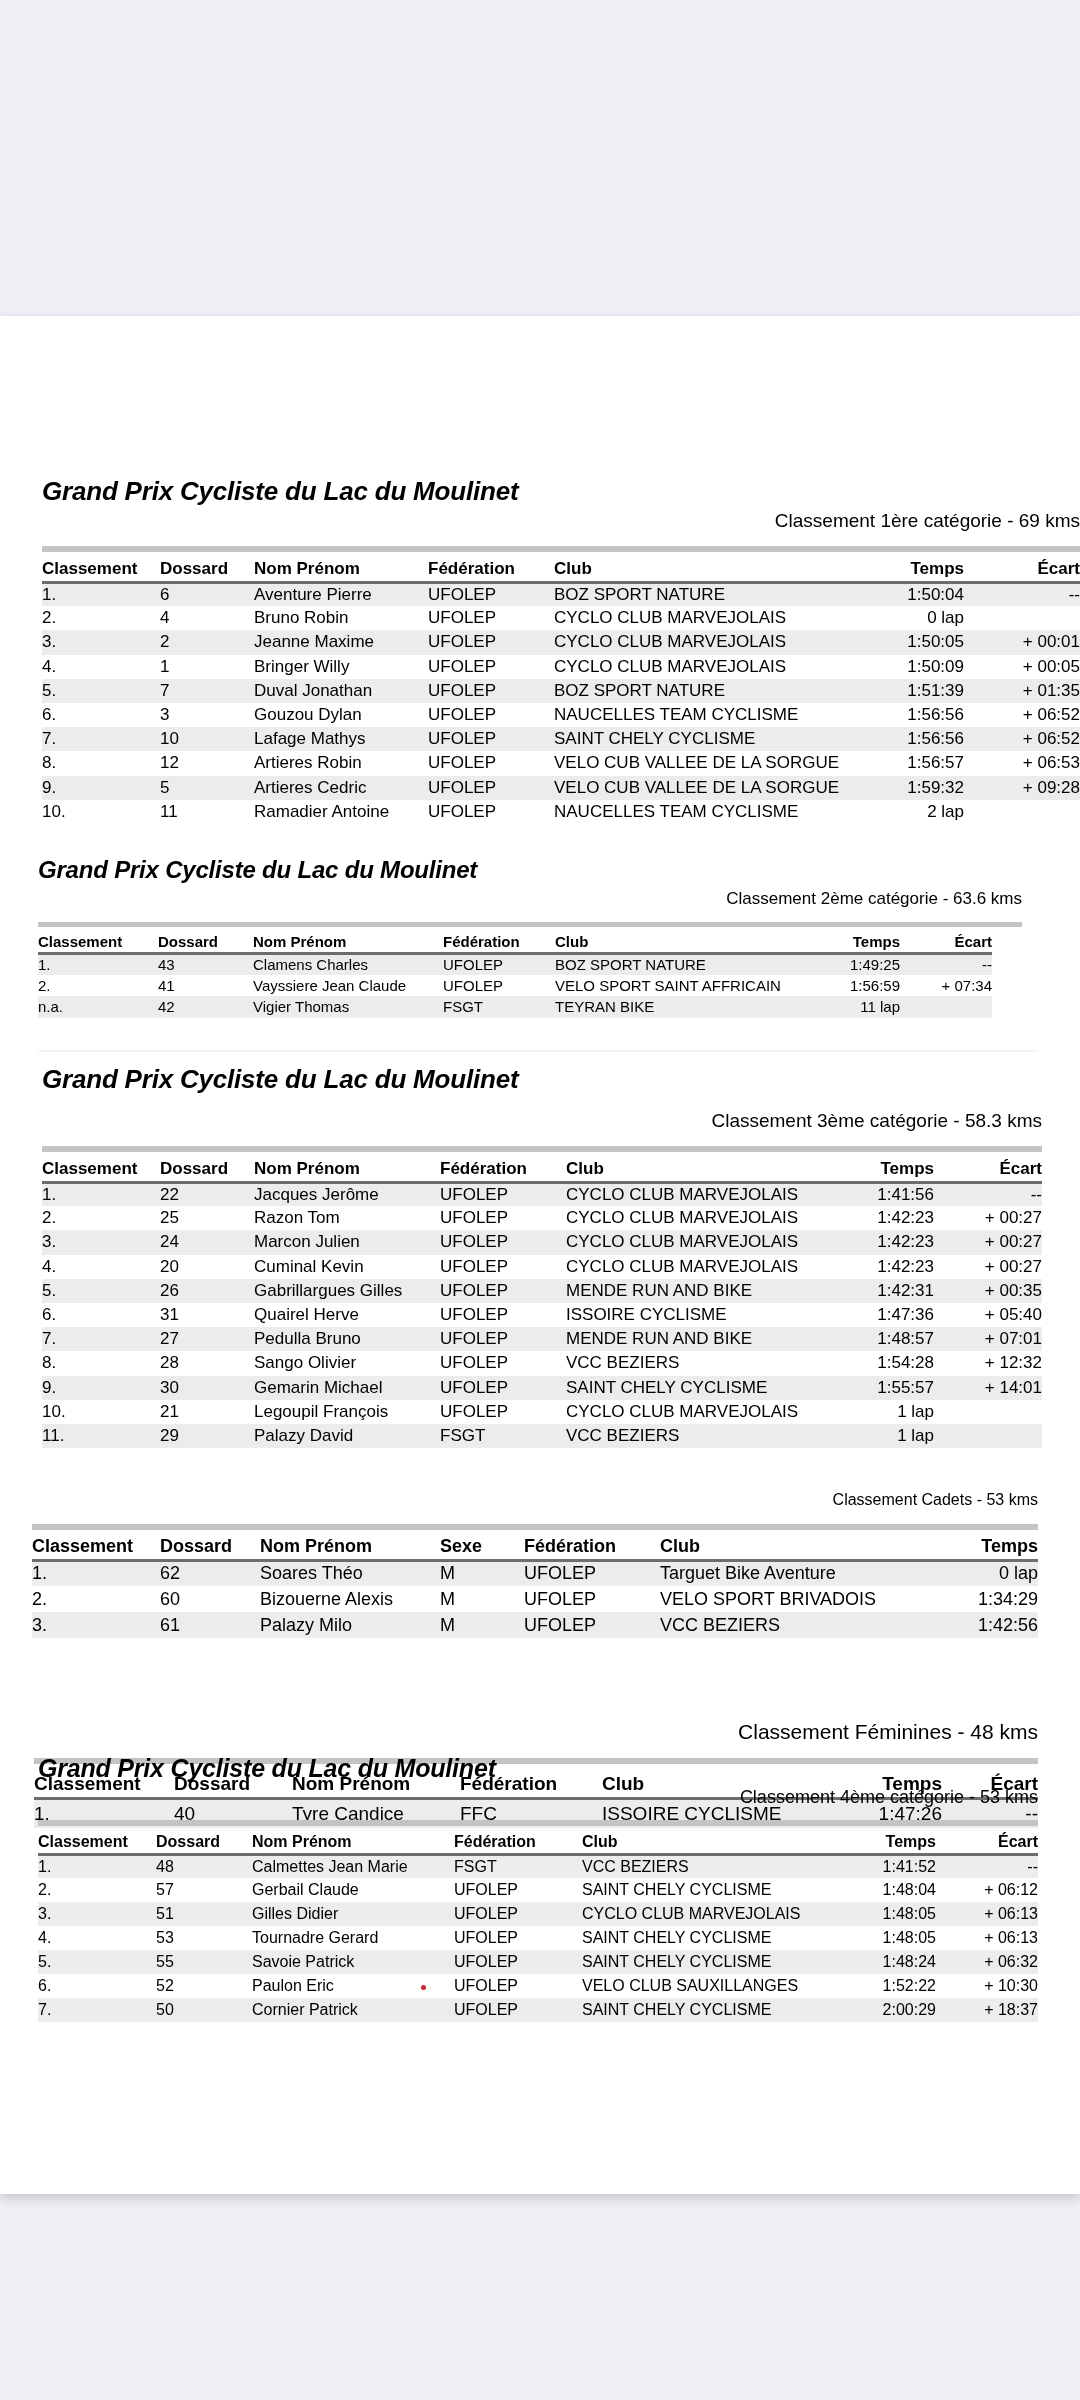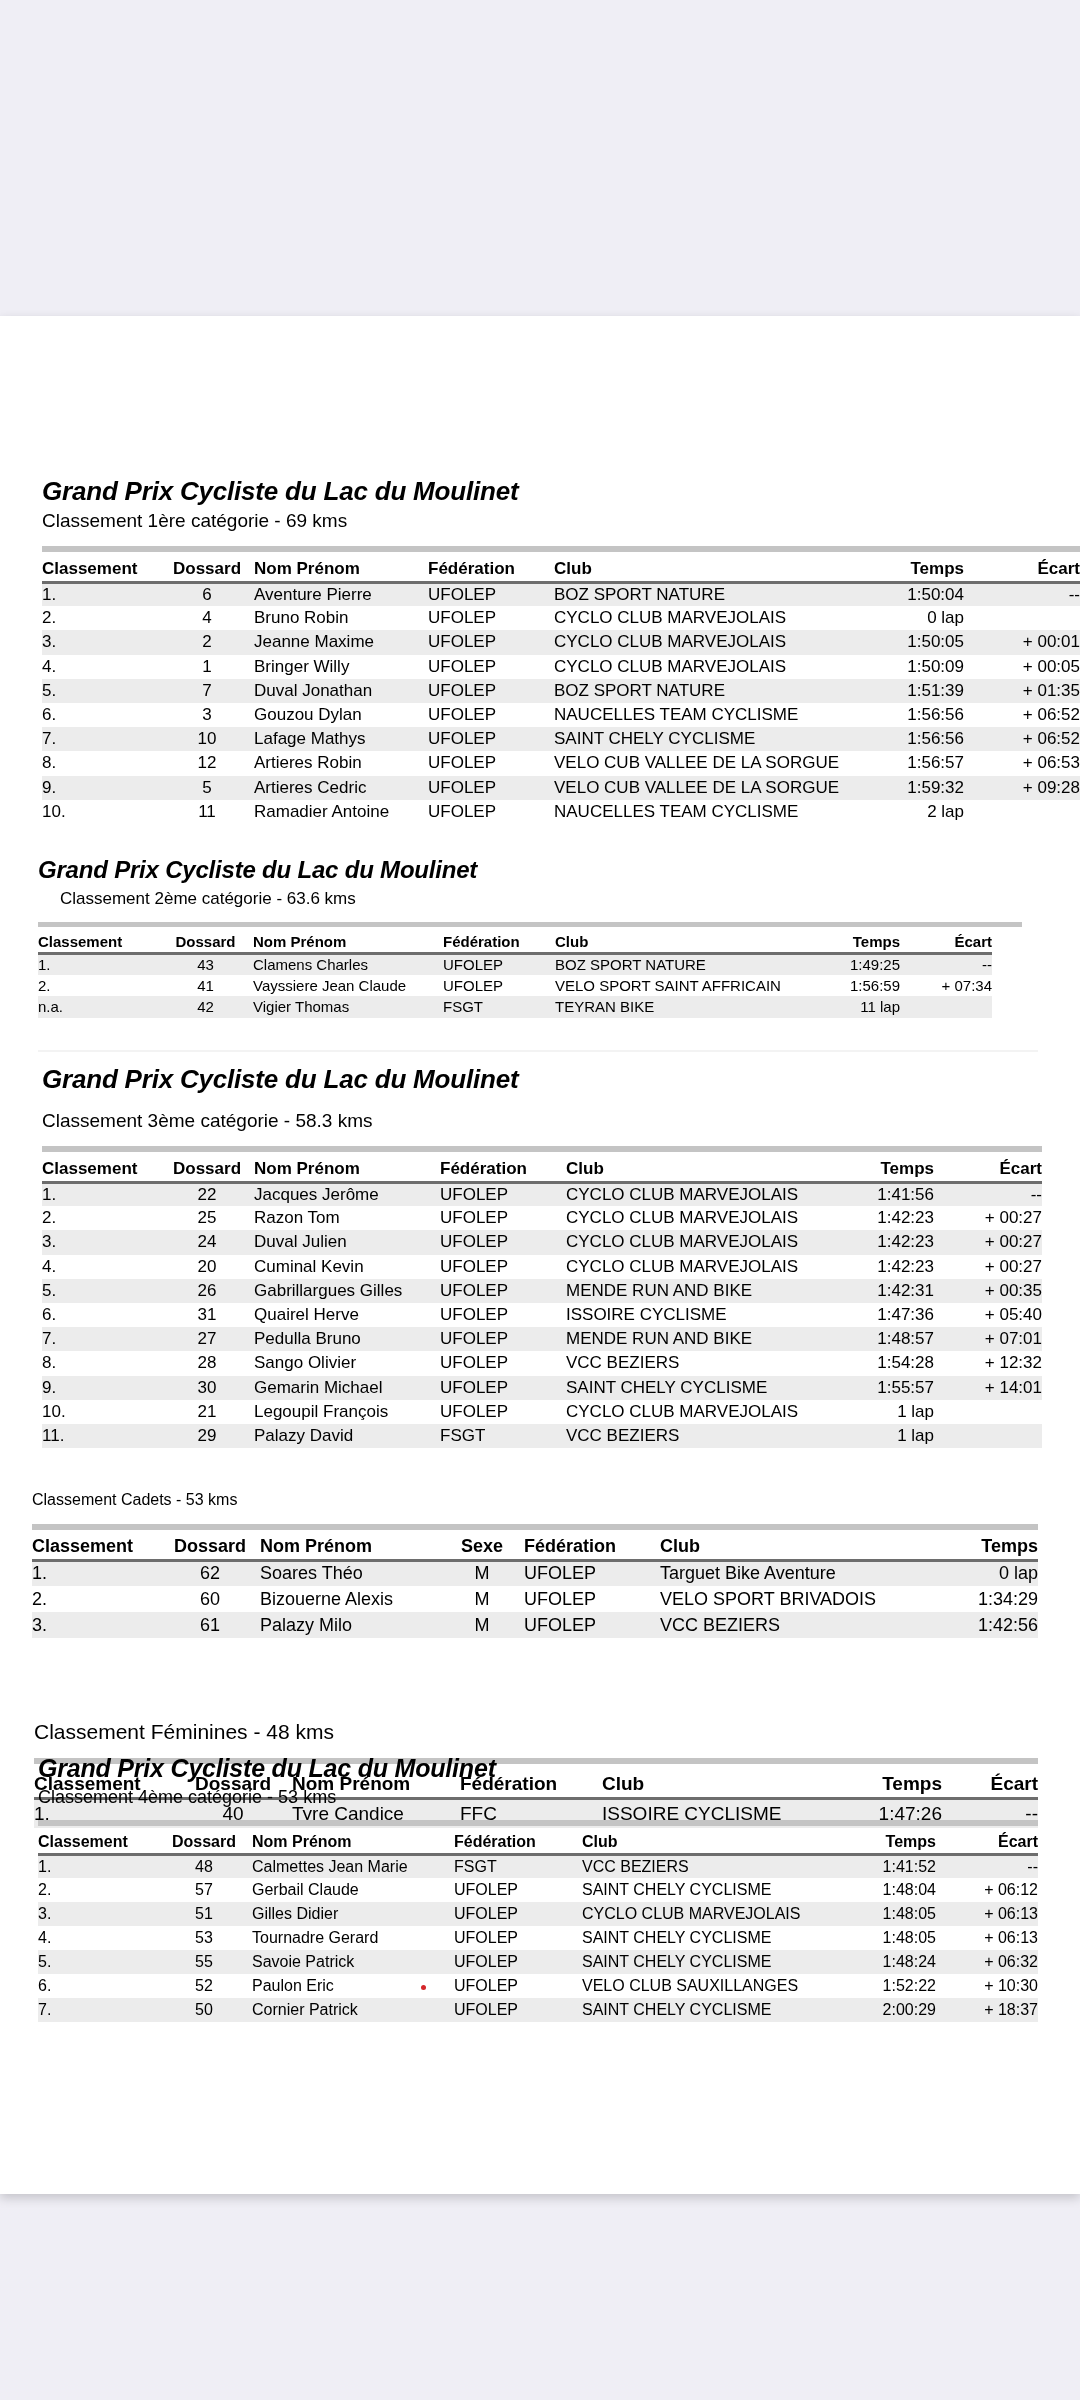--- a/index.html
+++ b/index.html
@@ -8,31 +8,31 @@
   .page {
     position: absolute; left: 0; top: 316px; width: 1080px; height: 1878px;
     background: #ffffff;
     box-shadow: 0 4px 10px rgba(0,0,0,0.18);
   }
   .section { position: absolute; }
   .title {
     font-weight: bold; font-style: italic; font-size: 26px; line-height: 30px;
     white-space: nowrap; letter-spacing: -0.2px;
   }
-  .subtitle { font-size: 19px; line-height: 22px; white-space: nowrap; }
+  .subtitle { font-size: 19px; line-height: 22px; white-space: nowrap; text-align: right; }
   .sepbar { height: 6px; background: #c4c4c4; }
   table { border-collapse: collapse; width: 100%; table-layout: fixed; }
   th {
     font-weight: bold; text-align: left; font-size: 17px; white-space: nowrap;
     border-bottom: 3px solid #6d6d6d; padding: 0; vertical-align: bottom;
   }
   td { font-size: 17px; white-space: nowrap; padding: 0; overflow: visible; }
   tbody tr:nth-child(odd) td { background: #ececec; }
   .r { text-align: right; }
-  .c { text-align: center; }
+  .c { }
   .divline { position: absolute; height: 2px; background: #f3f3f3; }
   .dot {
     position: absolute; width: 5px; height: 5px; border-radius: 50%; background: #d4262a;
   }
 
   
   #s1 { left: 42px; top: 476px; width: 1038px; }
   #s1 .subtitle { margin-top: 4px; }
   #s1 .sepbar { margin-top: 14px; }
   #s1 th { height: 30px; padding-bottom: 2px; }
@@ -300,21 +300,21 @@
           <td class="c">25</td>
           <td>Razon Tom</td>
           <td>UFOLEP</td>
           <td>CYCLO CLUB MARVEJOLAIS</td>
           <td class="r">1:42:23</td>
           <td class="r">+ 00:27</td>
         </tr>
         <tr>
           <td>3.</td>
           <td class="c">24</td>
-          <td>Duval Julien</td>
+          <td>Marcon Julien</td>
           <td>UFOLEP</td>
           <td>CYCLO CLUB MARVEJOLAIS</td>
           <td class="r">1:42:23</td>
           <td class="r">+ 00:27</td>
         </tr>
         <tr>
           <td>4.</td>
           <td class="c">20</td>
           <td>Cuminal Kevin</td>
           <td>UFOLEP</td>

